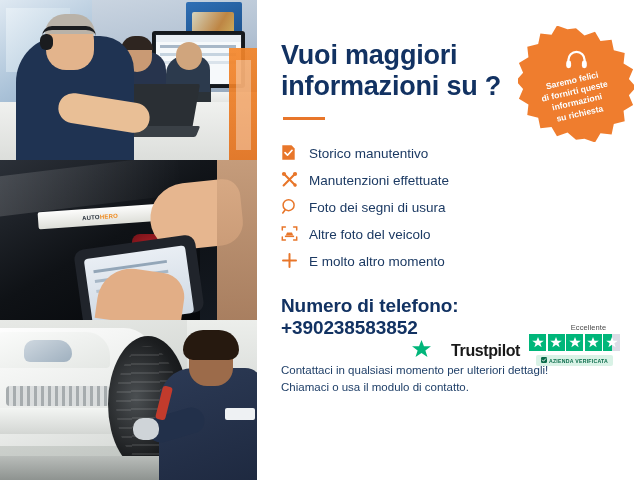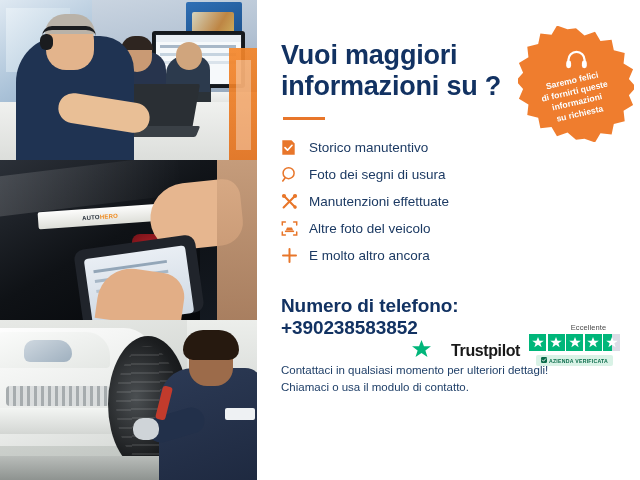--- a/index.html
+++ b/index.html
@@ -163,21 +163,21 @@
     max-width: 245px;
   }
   .rule {
     width: 42px; height: 3px;
     background: #e8762a;
     margin: 15px 0 14px 2px;
   }
 
   .features { list-style: none; margin-top: 2px; }
   .feat {
-    display: flex; align-items: center;
+    display: flex; align-items: flex-end;
     height: 27px;
     color: #1c3a63;
     font-size: 13.5px;
   }
   .feat .ic {
     width: 26px; flex: 0 0 26px;
     display: flex; align-items: center; justify-content: flex-start;
     color: #e8762a;
   }
   .feat .lbl { padding-left: 2px; }
@@ -321,40 +321,40 @@
             <path d="M1.3 1.3h9.2l3.2 3.2v11.2H1.3z" fill="#e8762a"></path>
             <path d="M4 8.6l2.5 2.6L11 6.3" fill="none" stroke="#fff" stroke-width="1.7" stroke-linecap="round" stroke-linejoin="round"></path>
           </svg>
         </span>
         <span class="lbl">Storico manutentivo</span>
       </li>
 
       <li class="feat">
         <span class="ic">
           <svg width="17" height="17" viewBox="0 0 17 17">
-            <circle cx="7.6" cy="7.2" r="5.5" fill="none" stroke="#e8762a" stroke-width="1.5"></circle>
-            <line x1="4.2" y1="11.7" x2="1.8" y2="15" stroke="#e8762a" stroke-width="1.6" stroke-linecap="round"></line>
-          </svg>
-        </span>
-        <span class="lbl">Foto dei segni di usura</span>
-      </li>
-
-      <li class="feat">
-        <span class="ic">
-          <svg width="17" height="17" viewBox="0 0 17 17">
             <g stroke="#e8762a" stroke-width="2.1" stroke-linecap="round">
               <line x1="2.6" y1="2.6" x2="14.4" y2="14.4"></line>
               <line x1="14.4" y1="2.6" x2="2.6" y2="14.4"></line>
             </g>
             <circle cx="3" cy="3" r="2.1" fill="#e8762a"></circle>
             <circle cx="14" cy="3" r="2.1" fill="#e8762a"></circle>
             <circle cx="14" cy="14" r="1.7" fill="#e8762a"></circle>
           </svg>
         </span>
         <span class="lbl">Manutenzioni effettuate</span>
+      </li>
+
+      <li class="feat">
+        <span class="ic">
+          <svg width="17" height="17" viewBox="0 0 17 17">
+            <circle cx="7.6" cy="7.2" r="5.5" fill="none" stroke="#e8762a" stroke-width="1.5"></circle>
+            <line x1="4.2" y1="11.7" x2="1.8" y2="15" stroke="#e8762a" stroke-width="1.6" stroke-linecap="round"></line>
+          </svg>
+        </span>
+        <span class="lbl">Foto dei segni di usura</span>
       </li>
 
       <li class="feat">
         <span class="ic">
           <svg width="17" height="17" viewBox="0 0 17 17">
             <g fill="none" stroke="#e8762a" stroke-width="1.5" stroke-linecap="round">
               <path d="M1.3 5V1.9h3.1M12.6 1.9h3.1V5M15.7 12v3.1h-3.1M4.4 15.1H1.3V12"></path>
             </g>
             <path d="M3.9 10.6h9.2v1.5H3.9z" fill="#e8762a"></path>
             <path d="M4.8 10.4l1.2-3h5l1.2 3z" fill="#e8762a"></path>
@@ -365,21 +365,21 @@
 
       <li class="feat">
         <span class="ic">
           <svg width="17" height="17" viewBox="0 0 17 17">
             <g stroke="#e8762a" stroke-width="2" stroke-linecap="round">
               <line x1="8.5" y1="2" x2="8.5" y2="15"></line>
               <line x1="2" y1="8.5" x2="15" y2="8.5"></line>
             </g>
           </svg>
         </span>
-        <span class="lbl">E molto altro ancora</span>
+        <span class="lbl">E molto altro momento</span>
       </li>
 
     </ul>
 
     <div class="phone-block">
       <div class="phone">Numero di telefono: +390238583852</div>
       <div class="sub">
         <span>Contattaci in qualsiasi momento per ulteriori dettagli!</span><br>
         <span>Chiamaci o usa il modulo di contatto.</span>
       </div>

